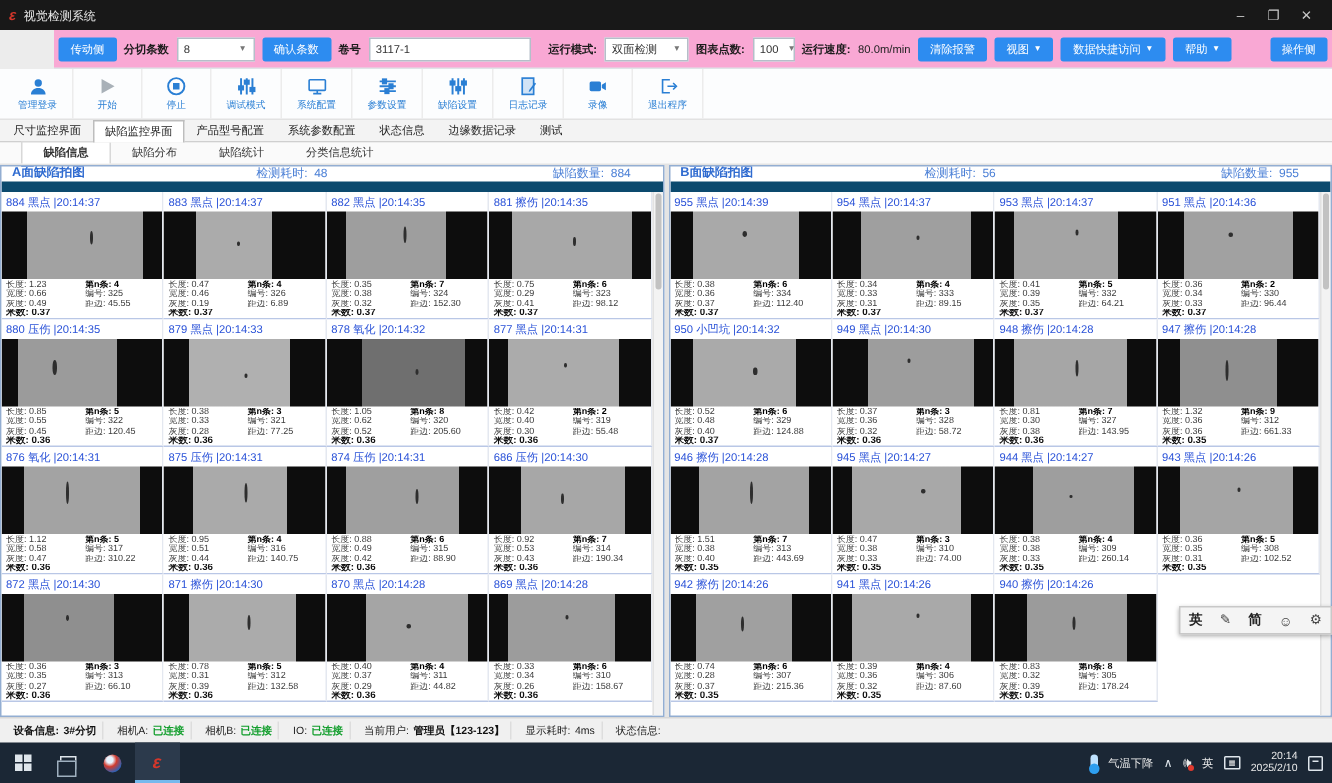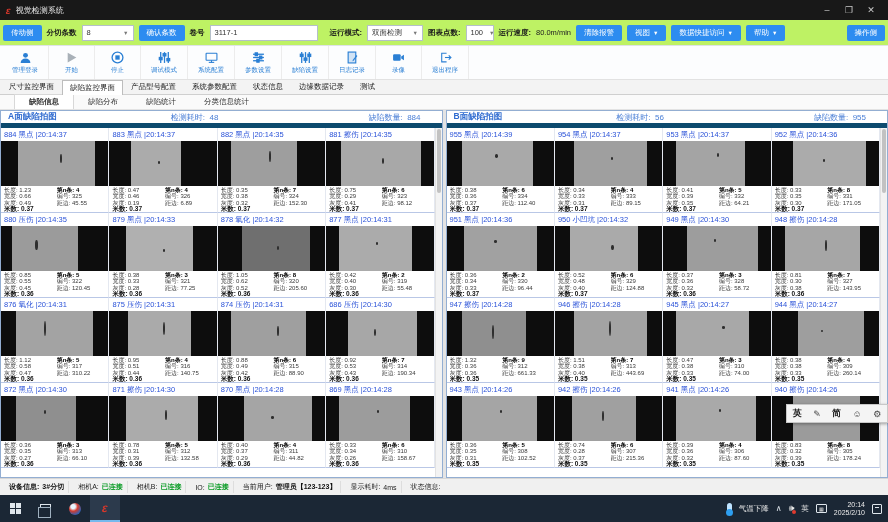--- a/index.html
+++ b/index.html
@@ -7,21 +7,21 @@
   .screen{position:relative;width:888px;height:522px;background:#ececec;overflow:hidden;
           font-family:"Liberation Sans","DejaVu Sans",sans-serif;color:#222;}
 
   
   .titlebar{height:20px;background:#181818;display:flex;align-items:center;padding:0 6px;color:#e8e8e8;font-size:8px;}
   .app-logo{color:#d6372b;font-weight:bold;font-size:10px;margin-right:5px;transform:skewX(-12deg);}
   .win-controls{margin-left:auto;display:flex;gap:0;}
   .win-btn{width:22px;text-align:center;color:#c9c9c9;font-size:9px;line-height:20px;}
 
   
-  .toolbar1{height:26px;background:#bef264;border-bottom:1px solid #dfe3e7;display:flex;align-items:center;gap:5px;padding:0 3px;font-size:7.5px;white-space:nowrap;}
+  .toolbar1{height:26px;background:#f9a8d4;border-bottom:1px solid #dfe3e7;display:flex;align-items:center;gap:5px;padding:0 3px;font-size:7.5px;white-space:nowrap;margin-left:36px;}
   .btn-blue{background:#2d8cf0;color:#fff;border-radius:2px;padding:3px 8px;font-size:7.5px;display:inline-flex;align-items:center;gap:3px;}
   .lab{font-weight:bold;color:#1b1b1b;}
   .field{background:#fff;border:1px solid #b4bfc9;height:16px;display:inline-flex;align-items:center;padding:0 4px;color:#333;}
   .sel{justify-content:space-between;gap:6px;}
   .caret{font-size:5.5px;color:#777;}
   .sp{flex:0 0 2px;}
   .grow{flex:1;}
 
   
   .toolbar2{height:34px;background:#fcfdfe;border-bottom:1px solid #e2e2e2;display:flex;align-items:stretch;padding:0 2px;}
@@ -33,21 +33,21 @@
   .tabs{height:15px;background:#f3f3f3;display:flex;align-items:flex-end;font-size:7.5px;border-bottom:1px solid #cfcfcf;padding-left:1px;}
   .tab{padding:2px 7px 2px;color:#222;border:1px solid transparent;border-bottom:none;}
   .tab.active{background:#fff;border-color:#bdbdbd;position:relative;top:1px;}
   .subtabs{height:15px;background:#fafafa;display:flex;align-items:flex-end;font-size:7.5px;border-bottom:1px solid #e3e3e3;padding-left:14px;}
   .subtab{padding:2px 14px;color:#333;}
   .subtab.active{font-weight:bold;background:#fff;border:1px solid #d8d8d8;border-bottom:none;}
 
   
   .panels{position:absolute;top:110px;left:0;width:888px;height:368px;display:flex;gap:3px;background:#e4e4e4;}
   .panel{flex:1;background:#fff;border:1px solid #93aed2;display:flex;flex-direction:column;position:relative;overflow:hidden;}
-  .panel-head{height:17px;flex:0 0 17px;display:flex;align-items:center;padding:0 7px;border-bottom:5px solid #0c4a6e;font-size:8px;color:#4a7fd6;}
+  .panel-head{height:17px;flex:0 0 17px;display:flex;align-items:flex-end;padding:0 7px;border-bottom:7px solid #0c4a6e;font-size:8px;color:#4a7fd6;}
   .panel-title{font-weight:bold;color:#2f6bd0;font-size:8.5px;}
   .ph-mid{margin-left:auto;margin-right:auto;}
   .ph-right{margin-right:14px;margin-left:36px;}
   .grid{flex:1;display:grid;grid-template-columns:repeat(4,1fr);grid-auto-rows:85px;padding-right:7px;}
   .cell{display:flex;flex-direction:column;border-right:1px solid #e4e8f0;border-bottom:1px solid #b9c7e6;overflow:hidden;background:#fff;}
   .cell-head{flex:0 0 13px;display:flex;align-items:center;font-size:7.5px;color:#2a52d8;padding:0 3px;white-space:nowrap;overflow:hidden;}
   .cell-img{flex:0 0 45px;position:relative;background:#999;}
   .mark{position:absolute;background:#2e2e2e;border-radius:45%;}
   .cell-info{flex:1;display:flex;font-size:6px;line-height:6.4px;padding:1px 3px 0;color:#3a3a3a;}
   .ci-l{width:52%;}
@@ -672,39 +672,20 @@
         <div class="ci-row ci-meters">米数: 0.37</div>
       </div>
       <div class="ci-r">
         <div class="ci-row ci-strong">第n条: 5</div>
         <div class="ci-row">编号: 332</div>
         <div class="ci-row">距边: 64.21</div>
       </div>
     </div>
   </div>
 
-  <div class="cell">
-    <div class="cell-head">952  黑点  |20:14:36</div>
-    <div class="cell-img" style="background: linear-gradient(90deg, rgb(13, 13, 13) 0%, rgb(13, 13, 13) 20%, rgb(171, 171, 171) 20%, rgb(171, 171, 171) 88%, rgb(13, 13, 13) 88%, rgb(13, 13, 13) 100%);">
-              <div class="mark" style="left: 48%; top: 40%; width: 2px; height: 3px;"></div>
-            </div>
-    <div class="cell-info">
-      <div class="ci-l">
-        <div class="ci-row">长度: 0.33</div>
-        <div class="ci-row">宽度: 0.35</div>
-        <div class="ci-row">灰度: 0.30</div>
-        <div class="ci-row ci-meters">米数: 0.37</div>
-      </div>
-      <div class="ci-r">
-        <div class="ci-row ci-strong">第n条: 8</div>
-        <div class="ci-row">编号: 331</div>
-        <div class="ci-row">距边: 171.05</div>
-      </div>
-    </div>
-  </div>
 
   <div class="cell">
     <div class="cell-head">951  黑点  |20:14:36</div>
     <div class="cell-img" style="background: linear-gradient(90deg, rgb(13, 13, 13) 0%, rgb(13, 13, 13) 16%, rgb(161, 161, 161) 16%, rgb(161, 161, 161) 84%, rgb(13, 13, 13) 84%, rgb(13, 13, 13) 100%);">
               <div class="mark" style="left: 44%; top: 32%; width: 3px; height: 3px;"></div>
             </div>
     <div class="cell-info">
       <div class="ci-l">
         <div class="ci-row">长度: 0.36</div>
         <div class="ci-row">宽度: 0.34</div>

